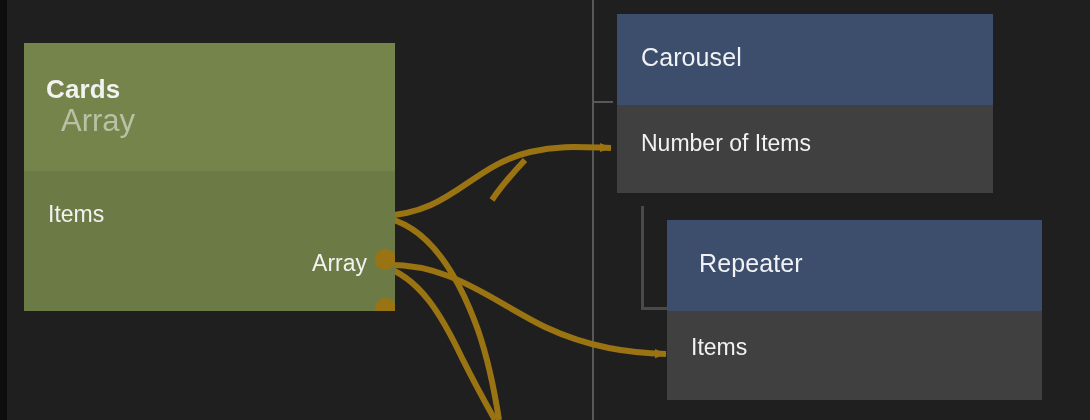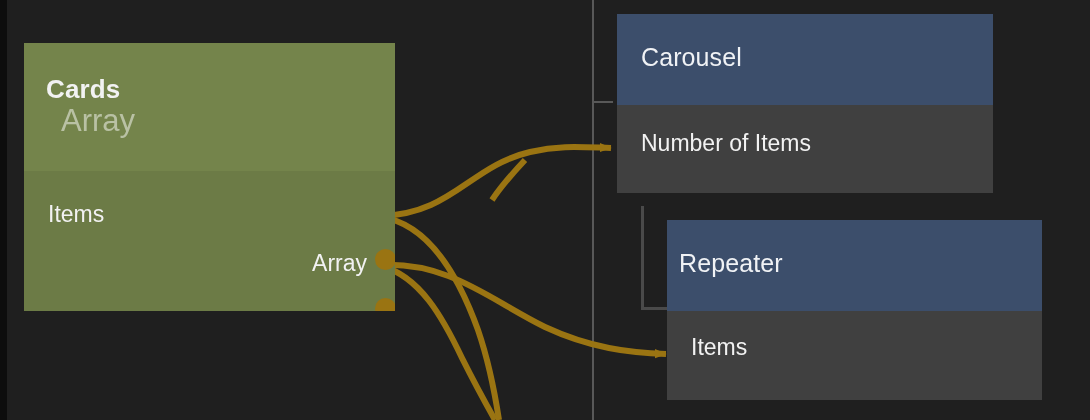--- a/index.html
+++ b/index.html
@@ -106,21 +106,21 @@
     color: #f0f2f5;
     font-size: 25px;
     font-weight: 400;
   }
 
   .node-carousel { left: 617px; top: 14px; width: 376px; height: 179px; }
   .node-carousel .node-header { height: 91px; padding: 30px 0 0 24px; }
   .node-carousel .node-body   { height: 88px; position: relative; }
 
   .node-repeater { left: 667px; top: 220px; width: 375px; height: 180px; }
-  .node-repeater .node-header { height: 91px; padding: 30px 0 0 12px; }
+  .node-repeater .node-header { height: 91px; padding: 30px 0 0 32px; }
   .node-repeater .node-body   { height: 89px; position: relative; }
 
   
   .field {
     position: absolute;
     color: #f2f2f2;
     font-size: 23px;
     font-weight: 400;
     white-space: nowrap;
   }

